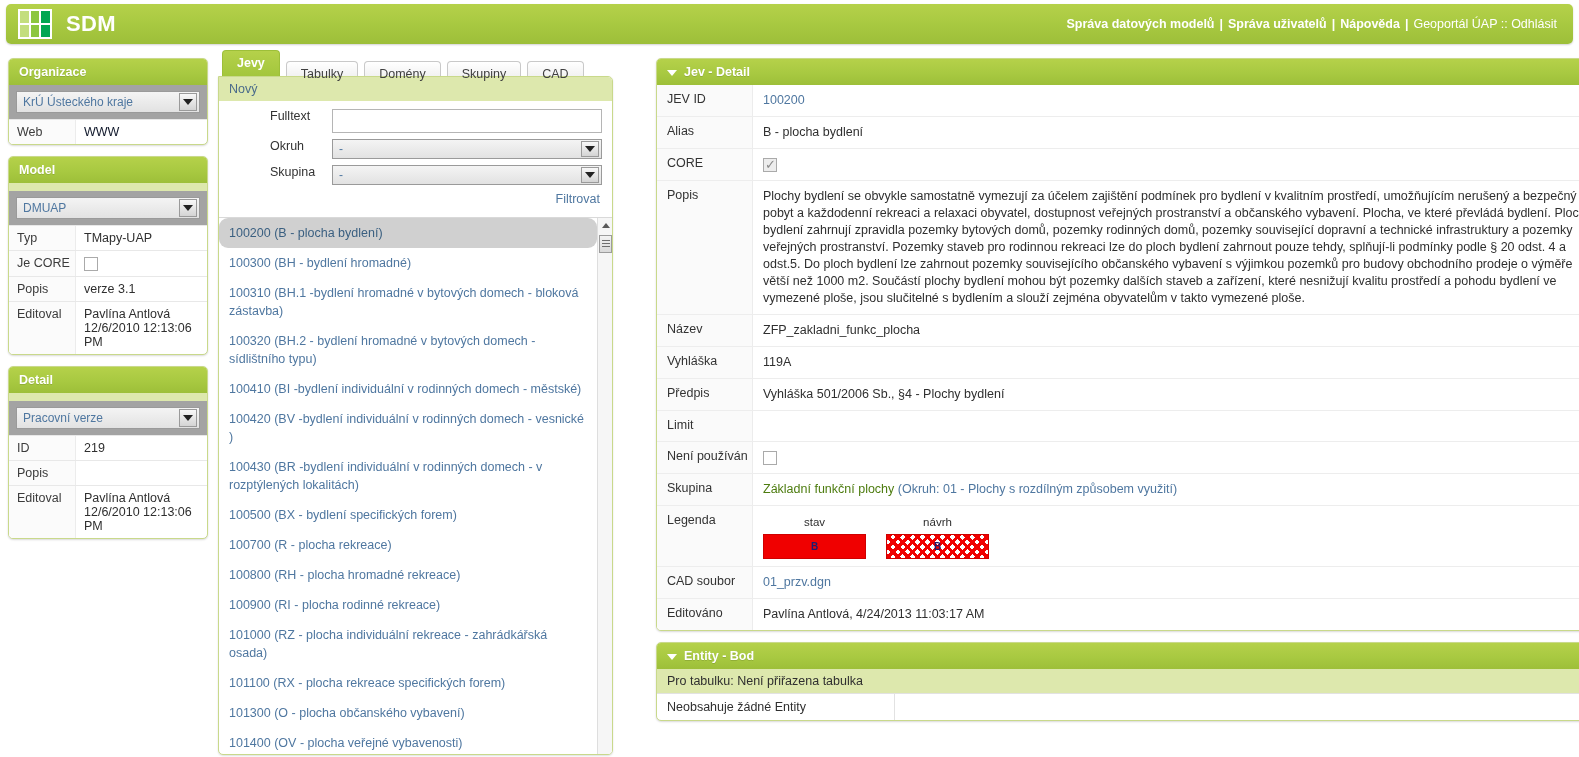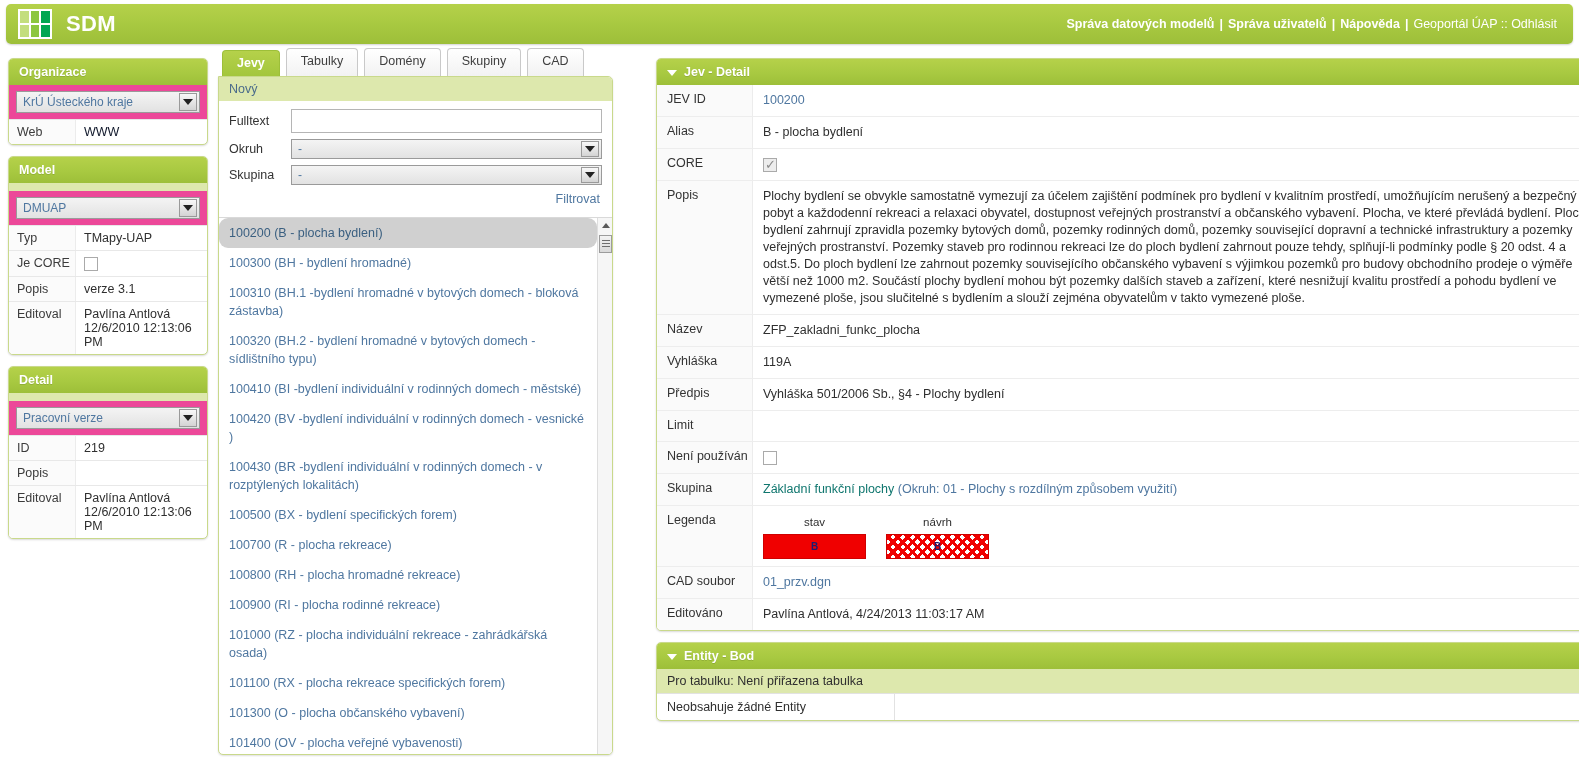--- a/index.html
+++ b/index.html
@@ -80,21 +80,21 @@
 
   
   #left-col {
     position: absolute;
     left: 8px; top: 58px;
     width: 200px;
   }
   #panel-organizace { margin-bottom: 11px; }
   #panel-model { margin-bottom: 11px; }
 
-  .sel-wrap { padding: 6px 7px 6px 7px; background:#ec4899; }
+  .sel-wrap { padding: 6px 7px 6px 7px; background:#a3a3a3; }
   .fake-select {
     width: 100%;
     height: 22px;
     background: linear-gradient(to bottom,#f4f4f4,#e2e2e2);
     border: 1px solid #9a9a9a;
     display: flex;
     align-items: center;
     padding-left: 6px;
     color: #4f77a0;
     font-size: 12px;
@@ -161,41 +161,41 @@
     padding-left: 4px;
   }
   .tab {
     border: 1px solid #c9c9c9;
     border-bottom: none;
     border-radius: 4px 4px 0 0;
     background: linear-gradient(to bottom,#ffffff,#f2f2f2);
     color: #3f3f3f;
     font-size: 12.5px;
     padding: 4px 14px 4px 14px;
-    height: 28px;
+    height: 15px;
     line-height: 16px;
     position: relative;
   }
   .tab.active {
     background: linear-gradient(to bottom,#b5d14a,#a3c63d);
     color: #ffffff;
     font-weight: bold;
     border-color: #9dbf39;
     height: 26px;
   }
   #mid-body {
     border: 1px solid #c9d98b;
     border-radius: 0 5px 5px 5px;
     background: #fff;
     height: 679px;
     box-shadow: 0 1px 2px rgba(0,0,0,0.13);
     overflow: hidden;
   }
   #filter-area { padding: 8px 10px 4px 10px; }
-  .frow { display:flex; align-items:center; margin-bottom: 6px; }
+  .frow { display:flex; margin-bottom: 6px; margin-left: 41px; }
   .frow .flab { width: 62px; color:#333; font-size:12.5px; }
   #fulltext-input {
     flex:1;
     height: 24px;
     border: 1px solid #b5b5b5;
     background: #fff;
     padding: 2px 5px;
     font-family: "Liberation Sans", sans-serif;
     font-size: 12.5px;
     color:#333;
@@ -540,21 +540,21 @@
       <div class="dk">Limit</div>
       <div class="dv"></div>
     </div>
     <div class="drow">
       <div class="dk">Není používán</div>
       <div class="dv"><span class="chk"></span></div>
     </div>
     <div class="drow">
       <div class="dk">Skupina</div>
       <div class="dv">
-        <a href="#" style="color:#0f766e;text-decoration:none;">Základní funkční plochy</a>
+        <a href="#" style="color:#4d7c0f;text-decoration:none;">Základní funkční plochy</a>
         <span style="color:#4f77a0;">(Okruh: 01 - Plochy s rozdílným způsobem využití)</span>
       </div>
     </div>
     <div class="drow">
       <div class="dk">Legenda</div>
       <div class="dv">
         <div id="legend-box">
           <div class="leg-item">
             <div class="leg-cap">stav</div>
             <div class="leg-swatch leg-solid">

